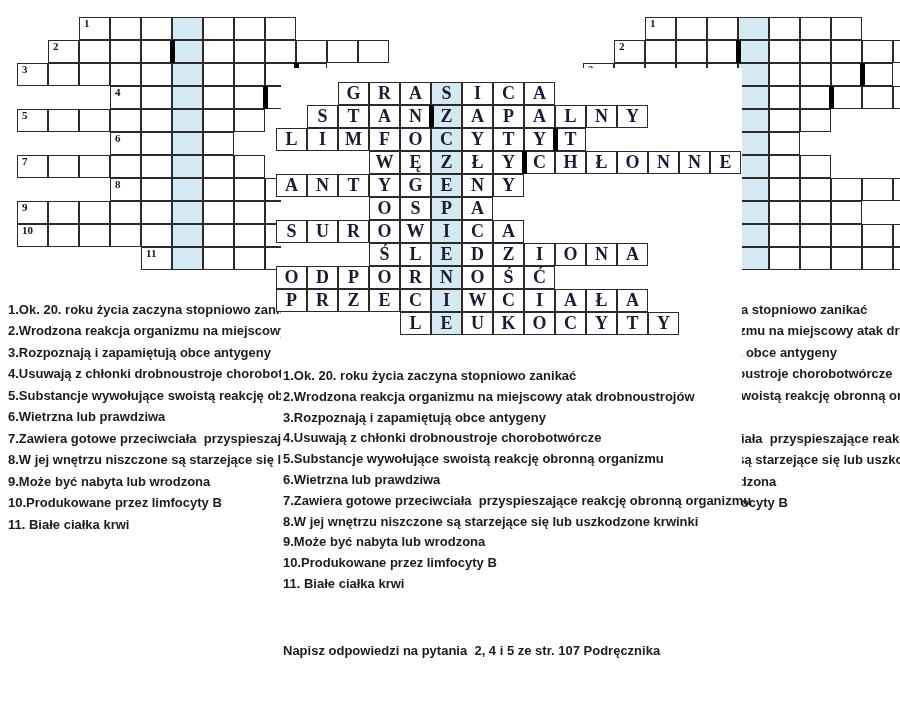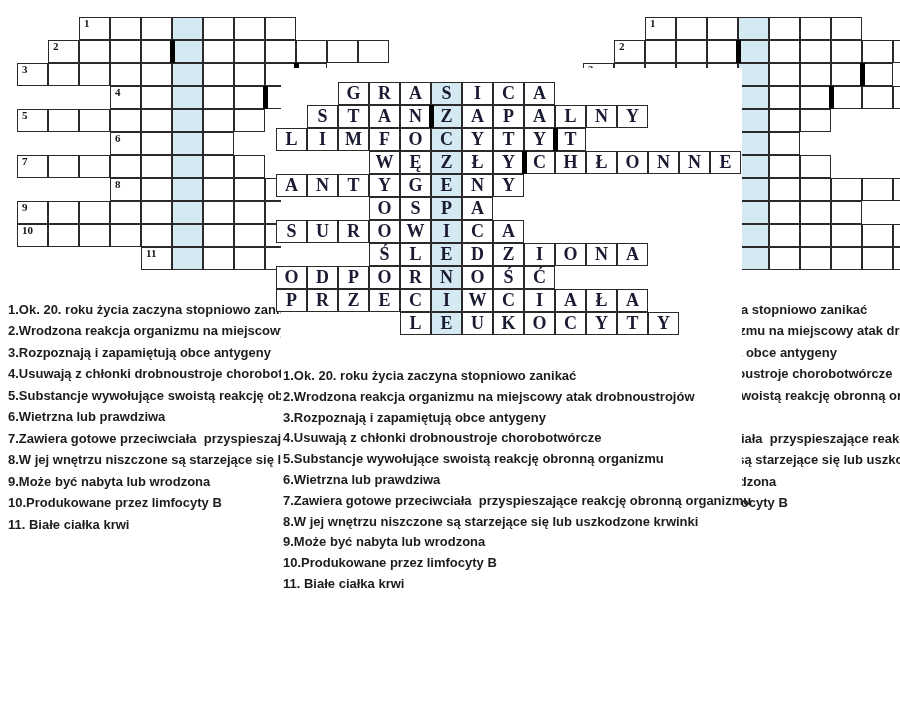--- a/index.html
+++ b/index.html
@@ -409,13 +409,14 @@
       <div class="clue-line" style="top: 41.6px;">3.Rozpoznają i zapamiętują obce antygeny</div>
       <div class="clue-line" style="top: 62.4px;">4.Usuwają z chłonki drobnoustroje chorobotwórcze</div>
       <div class="clue-line" style="top: 83.2px;">5.Substancje wywołujące swoistą reakcję obronną organizmu</div>
       <div class="clue-line" style="top: 104px;">6.Wietrzna lub prawdziwa</div>
       <div class="clue-line" style="top: 124.8px;">7.Zawiera gotowe przeciwciała  przyspieszające reakcję obronną organizmu</div>
       <div class="clue-line" style="top: 145.6px;">8.W jej wnętrzu niszczone są starzejące się lub uszkodzone krwinki</div>
       <div class="clue-line" style="top: 166.4px;">9.Może być nabyta lub wrodzona</div>
       <div class="clue-line" style="top: 187.2px;">10.Produkowane przez limfocyty B</div>
       <div class="clue-line" style="top: 208px;">11. Białe ciałka krwi</div>
     </div>
+  <div id="note">Napisz odpowiedzi na pytania  2, 4 i 5 ze str. 107 Podręcznika</div>
 </div>
 
 </body></html>

